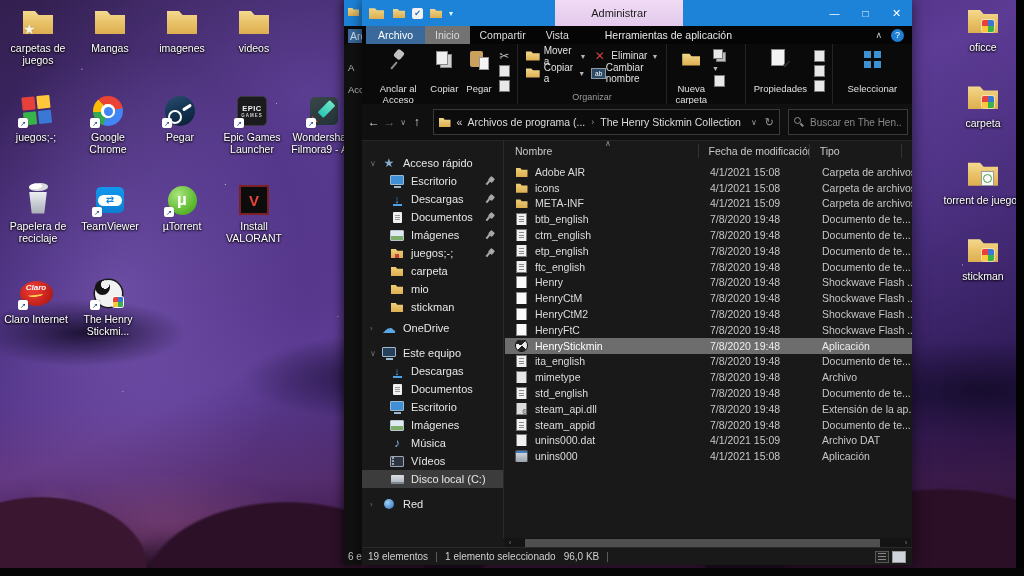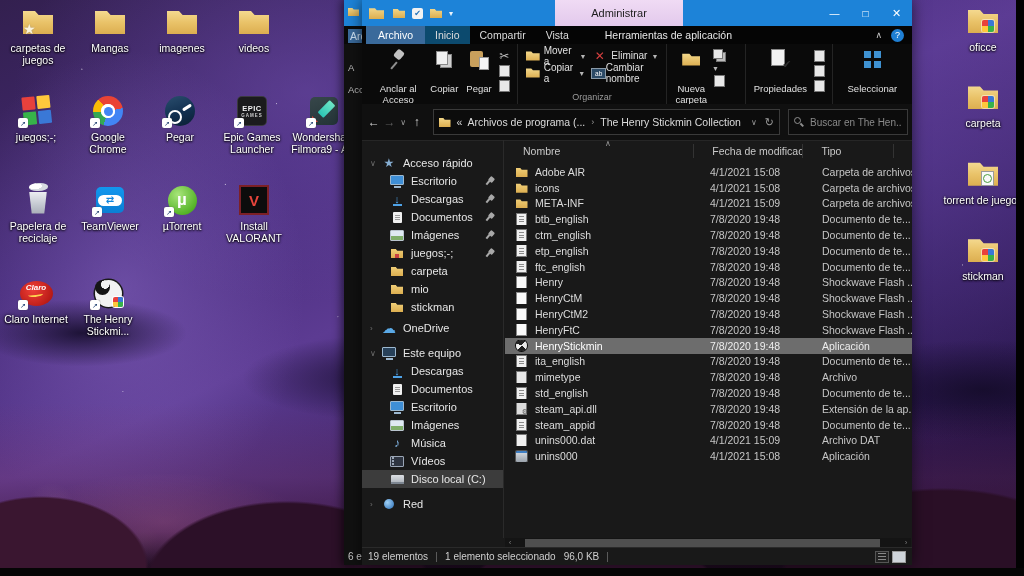--- a/index.html
+++ b/index.html
@@ -130,21 +130,21 @@
   .admin-tab{position:absolute;left:193px;top:0;width:128px;height:26px;background:linear-gradient(180deg,#f0dbf4,#e3c9ec);
     color:#1d1d1d;display:flex;align-items:center;justify-content:center;font-size:11px;}
   .win-title{position:absolute;left:332px;top:0;height:26px;display:flex;align-items:center;color:#fff;font-size:11px;white-space:nowrap;}
   .controls{position:absolute;right:0;top:0;height:26px;display:flex;}
   .ctrl{width:31px;height:26px;display:flex;align-items:center;justify-content:center;color:#fff;font-size:10px;}
   .ctrl.close{font-size:11px;}
   
   .tabrow{position:absolute;left:0;top:26px;right:0;height:18px;background:#050505;display:flex;align-items:stretch;}
   .tab{padding:0 10px;display:flex;align-items:center;font-size:10.5px;color:#dcdcdc;}
   .tab.accent{background:#3a6a9b;color:#fff;margin-left:4px;padding:0 12px;}
-  .tab.selected{background:#0c4a6e;}
+  .tab.selected{background:#737373;}
   .tab.contextual{margin-left:16px;color:#e8e8e8;}
   .tabrow-right{margin-left:auto;display:flex;align-items:center;gap:9px;padding-right:8px;}
   .chev-up{color:#c9c9c9;font-size:9px;}
   .help-ic{width:13px;height:13px;border-radius:50%;background:#1f7fd4;color:#fff;font-size:9px;display:flex;align-items:center;justify-content:center;}
   
   .ribbon{position:absolute;left:0;top:44px;right:0;height:60px;background:#0a0a0a;border-bottom:1px solid #262626;
     display:flex;align-items:stretch;padding-left:4px;}
   .rgroup{display:flex;flex-direction:column;border-right:1px solid #242424;}
   .rbody{flex:1;display:flex;align-items:flex-start;padding:3px 5px 0 5px;gap:2px;}
   .rlabel{text-align:center;font-size:9px;color:#9a9a9a;padding:1px 0 2px;}
@@ -219,21 +219,21 @@
   .k-nav-music::after{content:"♪";color:#7fb2e0;font-size:12px;line-height:1;}
   .k-nav-objects::before{content:"";width:8px;height:8px;border:1px solid #aac4da;transform:rotate(0deg);background:linear-gradient(135deg,#d7e4ee 50%,#8fb2cc 50%);}
   .k-nav-videos::before{content:"";width:12px;height:9px;background:#2e3440;border:1px solid #9aa5b5;border-radius:1px;}
   .k-nav-videos::after{content:"";position:absolute;width:2px;height:9px;left:2px;background:repeating-linear-gradient(#9aa5b5 0 1.5px,transparent 1.5px 3px);}
   .k-nav-disk::before{content:"";width:13px;height:8px;background:linear-gradient(#dcdfe3,#aeb4bc);border-radius:1px;}
   .k-nav-disk::after{content:"";position:absolute;width:13px;height:2px;background:#7d8691;bottom:2px;}
   .k-nav-network::before{content:"";width:10px;height:10px;border-radius:50%;background:radial-gradient(circle at 35% 35%,#9fd0f5,#2a6db5);}
   
   .filearea{position:absolute;left:143px;top:140px;right:0;bottom:27px;overflow:hidden;}
   .fhead{position:relative;display:flex;height:18px;align-items:center;color:#c9c9c9;font-size:10.5px;margin-top:2px;}
-  .hcell{padding-left:18px;box-sizing:border-box;border-right:1px solid #333;height:14px;line-height:14px;white-space:nowrap;overflow:hidden;}
+  .hcell{padding-left:10px;box-sizing:border-box;border-right:1px solid #333;height:14px;line-height:14px;white-space:nowrap;overflow:hidden;}
   .hc-name{width:195px;}.hc-date{width:112px;}.hc-type{width:93px;}.hc-size{flex:1;border-right:none;}
   .sort{position:absolute;left:100px;top:-3px;font-size:8px;color:#9a9a9a;}
   .flist{position:absolute;left:0;right:0;top:24px;}
   .frow{display:flex;align-items:center;height:15.8px;color:#dcdcdc;}
   .frow.selected{background:#6d6d6d;color:#fff;}
   .cell{box-sizing:border-box;white-space:nowrap;overflow:hidden;font-size:10.5px;}
   .c-name{width:195px;padding-left:10px;display:flex;align-items:center;gap:7px;}
   .c-date{width:112px;padding-left:10px;color:#c6c6c6;}
   .c-type{flex:1;padding-left:10px;color:#c6c6c6;}
   .frow.selected .c-date,.frow.selected .c-type{color:#ededed;}

